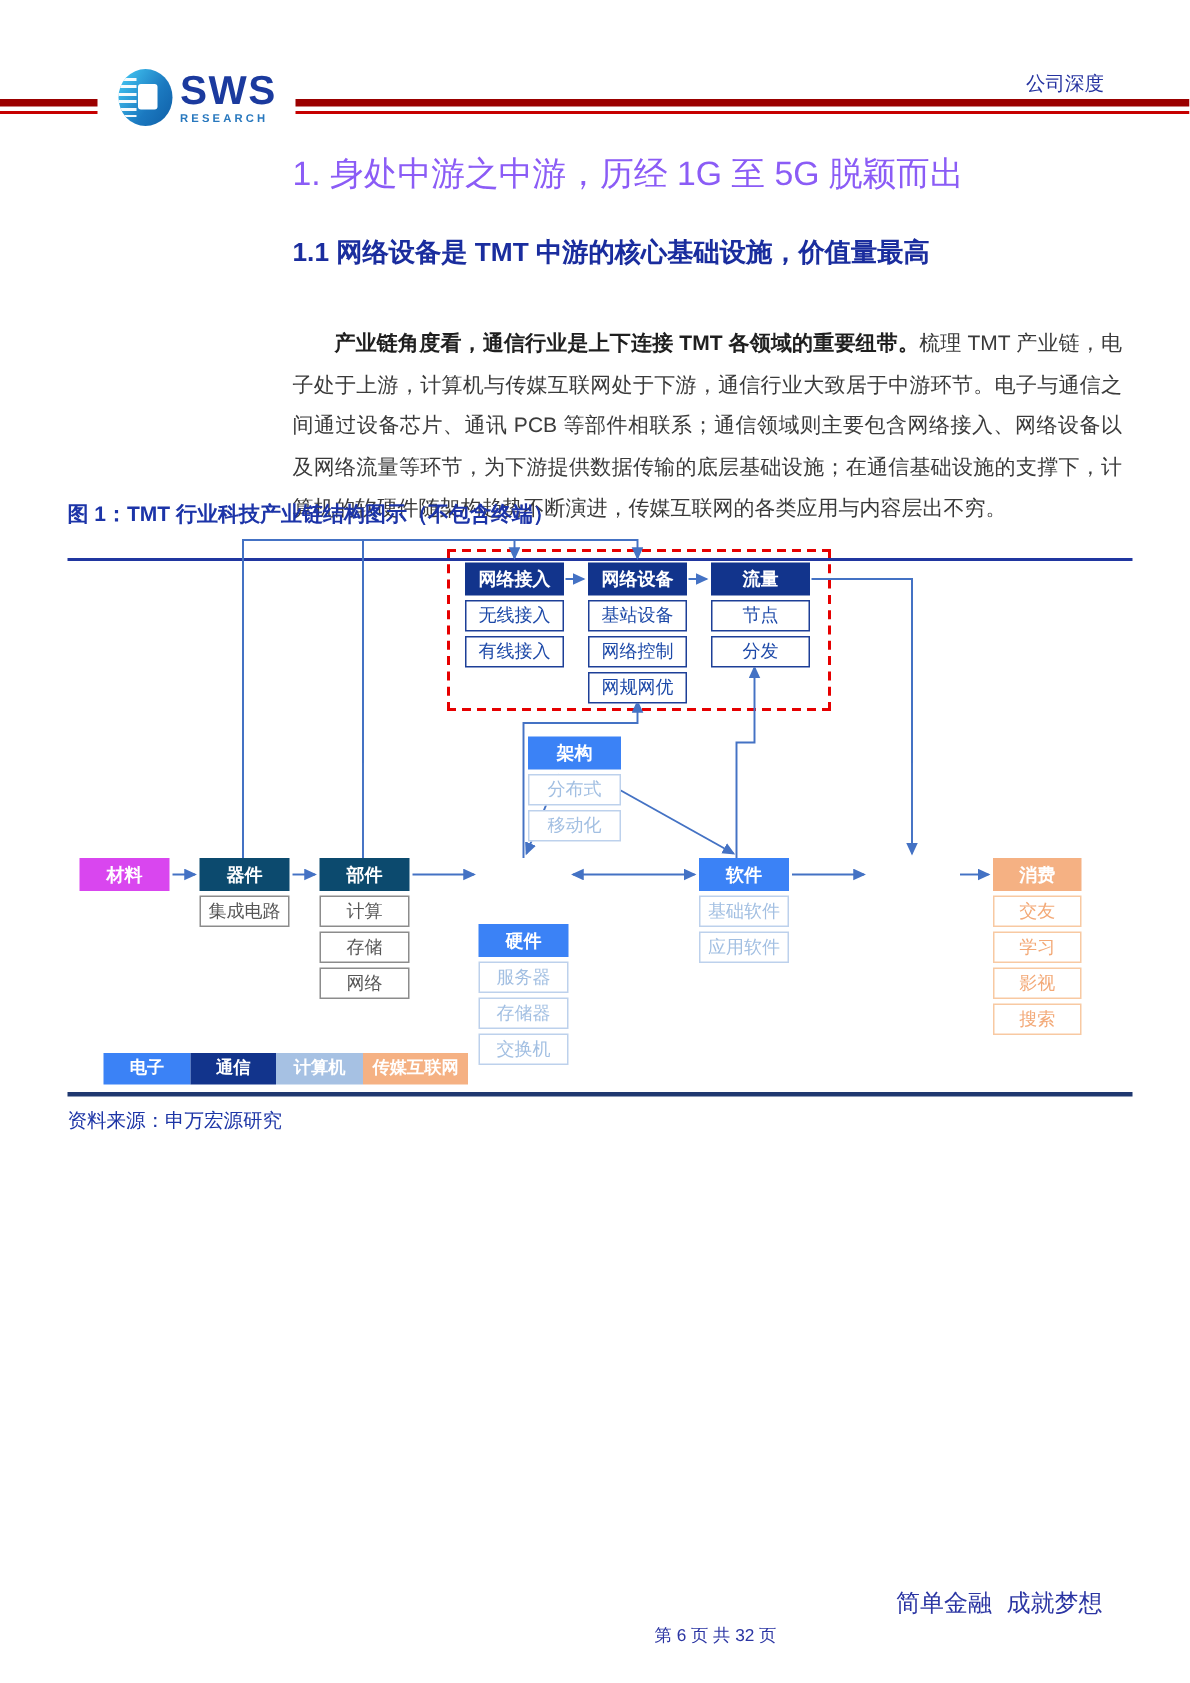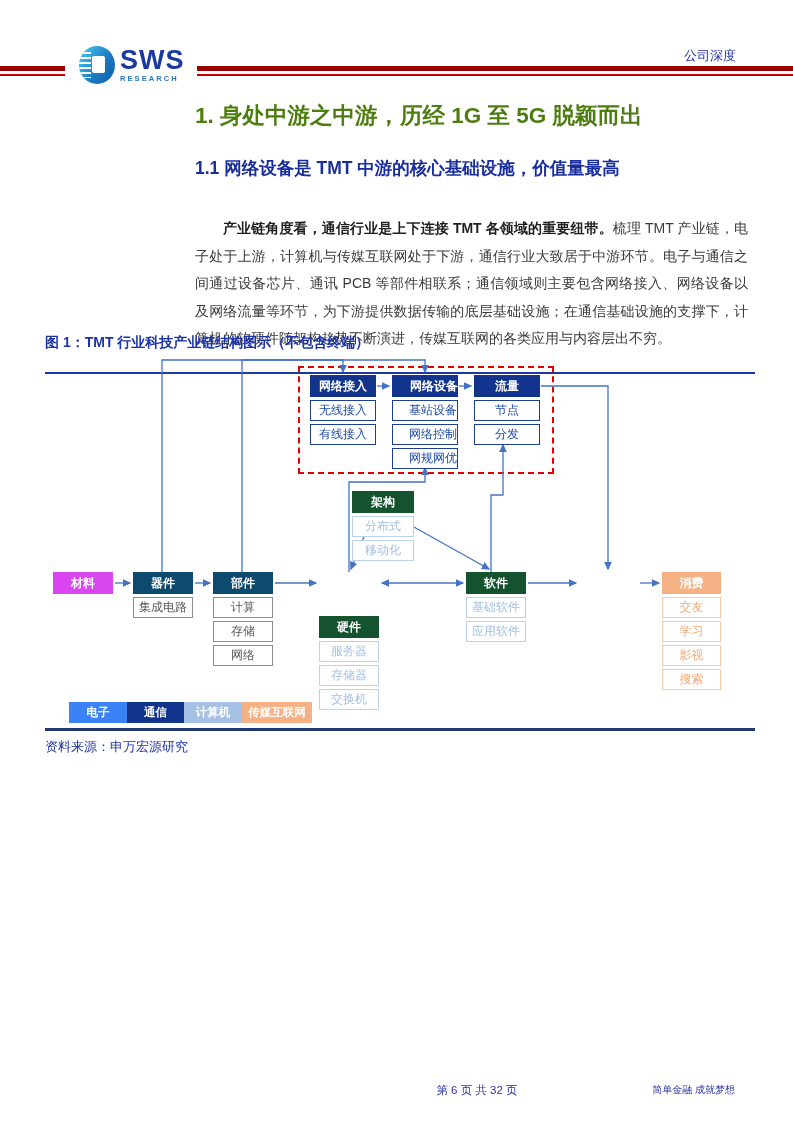--- a/index.html
+++ b/index.html
@@ -15,52 +15,52 @@
     background:linear-gradient(125deg,#3fc0ee 10%,#1b79c0 60%,#0f5ea6 100%);
     position:relative;overflow:hidden;}
   .logo-square{position:absolute;left:13px;top:10px;width:13px;height:17px;background:#fff;border-radius:2px;}
   .logo-stripes{position:absolute;left:-3px;top:6px;width:15px;height:26px;
     background:repeating-linear-gradient(to bottom,rgba(255,255,255,.95) 0 2px,transparent 2px 5px);}
   .logo-text{margin-left:5px;line-height:1;}
   .logo-sws{font-size:27px;font-weight:800;color:#1b3a9e;letter-spacing:1px;}
   .logo-research{font-size:7.5px;font-weight:700;color:#2878be;letter-spacing:2.1px;margin-top:1px;}
   .report-type{position:absolute;right:57px;top:47px;font-size:13px;color:#2633a0;}
   
-  .h1{position:absolute;left:195px;top:100px;width:560px;font-size:22.5px;font-weight:bold;color:#4d7c0f;}
+  .h1{position:absolute;left:195px;top:100px;width:560px;font-size:22.5px;font-weight:normal;color:#8b5cf6;}
   .h2{position:absolute;left:195px;top:156px;width:560px;font-size:17.5px;font-weight:bold;color:#1a2d9e;}
   .para{position:absolute;left:195px;top:201px;width:553px;font-size:14px;line-height:27.5px;
     text-align:justify;text-indent:2em;color:#3a3a3a;}
   .para b{color:#1f1f1f;}
   .fig-caption{position:absolute;left:45px;top:334px;width:710px;font-size:14px;font-weight:bold;
     color:#1c34a8;padding-bottom:20px;border-bottom:2.5px solid #2036a0;}
   .source{position:absolute;left:45px;top:738px;font-size:13px;color:#1d35a6;}
   
   .fig{position:absolute;left:45px;top:355px;width:710px;height:380px;}
   .fig svg{position:absolute;left:0;top:0;z-index:1;}
   .dashed-box{position:absolute;left:253px;top:11px;width:252px;height:104px;
     border:2.5px dashed #e60000;z-index:0;}
   .node{position:absolute;z-index:2;text-align:center;font-size:12px;line-height:1;}
   .node-h{height:22px;line-height:22px;color:#fff;font-weight:bold;}
   .node-i{height:19px;line-height:19px;margin-top:3px;background:#fff;border:1px solid;}
   .blue  .node-h{background:#12348c;}
   .blue  .node-i{border-color:#1d3f97;color:#1d49a8;}
-  .lblue .node-h{background:#14532d;}
+  .lblue .node-h{background:#3b82f6;}
   .lblue .node-i{border-color:#bdd1ec;color:#a2bfe2;}
   .gray  .node-h{background:#0c4a6e;}
   .gray  .node-i{border-color:#8c8c8c;color:#575757;}
   .orange .node-h{background:#d946ef;}
   .lorange .node-h{background:#f5b183;}
   .lorange .node-i{border-color:#f8c9a2;color:#f3a977;}
   .legend{position:absolute;left:24px;top:347px;display:flex;z-index:2;}
   .legend-item{height:21px;line-height:21px;color:#fff;font-weight:bold;font-size:11.5px;text-align:center;}
   .legend-rule{position:absolute;left:0;top:373px;width:710px;height:3px;background:#1f3870;z-index:2;}
   
   .footer-page{position:absolute;left:477px;top:1083px;transform:translateX(-50%);
     font-size:11.5px;color:#2b35a3;}
-  .footer-motto{position:absolute;right:58px;top:1083px;font-size:10px;color:#2b35a3;}
+  .footer-motto{position:absolute;right:58px;top:1059px;font-size:16px;color:#2b35a3;font-family:Liberation Mono, monospace;}
 </style>
 </head>
 <body>
 
 <div class="rule" style="left:0;top:66px;width:65px;height:5px;"></div>
 <div class="rule" style="left:197px;top:66px;width:596px;height:5px;"></div>
 <div class="rule thin" style="left:0;top:73.5px;width:65px;height:2px;"></div>
 <div class="rule thin" style="left:197px;top:73.5px;width:596px;height:2px;"></div>
 
 <div class="logo">
@@ -108,21 +108,21 @@
       <line x1="483" y1="228" x2="531" y2="228" marker-end="url(#ah)"></line>
       <line x1="595" y1="228" x2="614" y2="228" marker-end="url(#ah)"></line>
     </g>
   </svg>
 
   <div class="node blue" style="left:265px;top:20px;width:66px;">
     <div class="node-h">网络接入</div>
     <div class="node-i">无线接入</div>
     <div class="node-i">有线接入</div>
   </div>
-  <div class="node blue" style="left:347px;top:20px;width:66px;text-align:right;">
+  <div class="node blue" style="left:347px;top:20px;width:66px;">
     <div class="node-h">网络设备</div>
     <div class="node-i">基站设备</div>
     <div class="node-i">网络控制</div>
     <div class="node-i">网规网优</div>
   </div>
   <div class="node blue" style="left:429px;top:20px;width:66px;">
     <div class="node-h">流量</div>
     <div class="node-i">节点</div>
     <div class="node-i">分发</div>
   </div>

